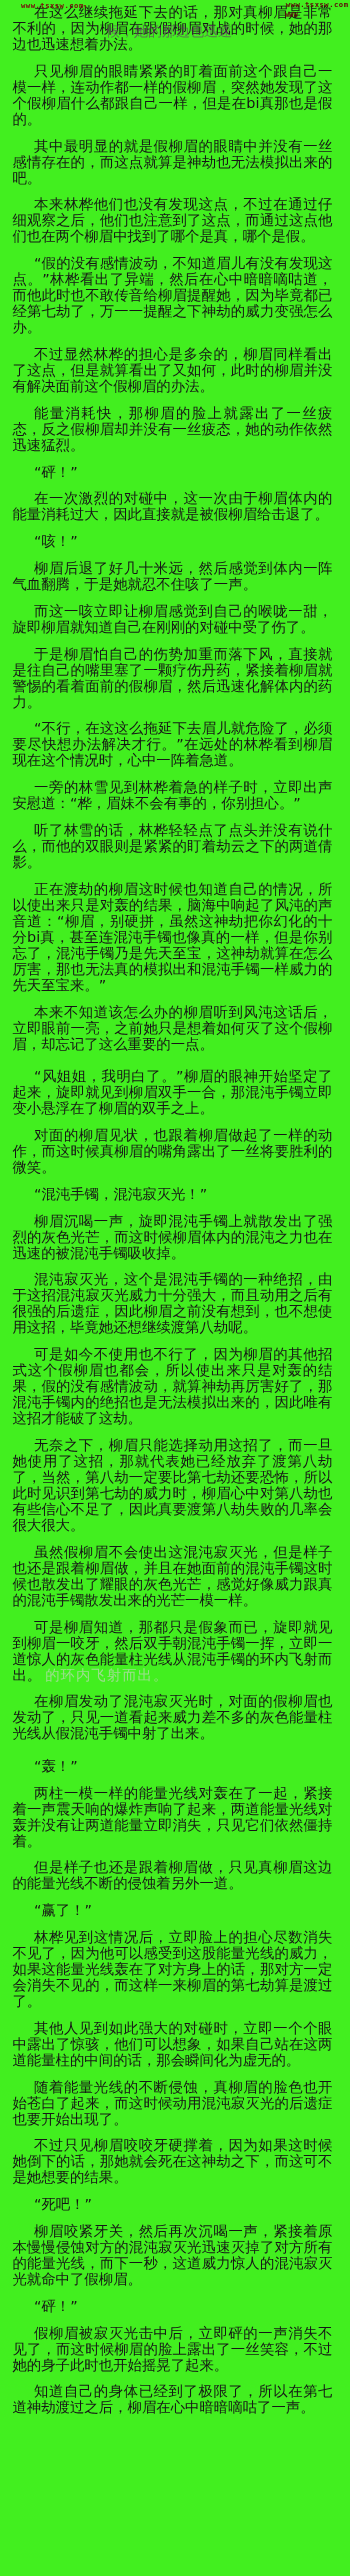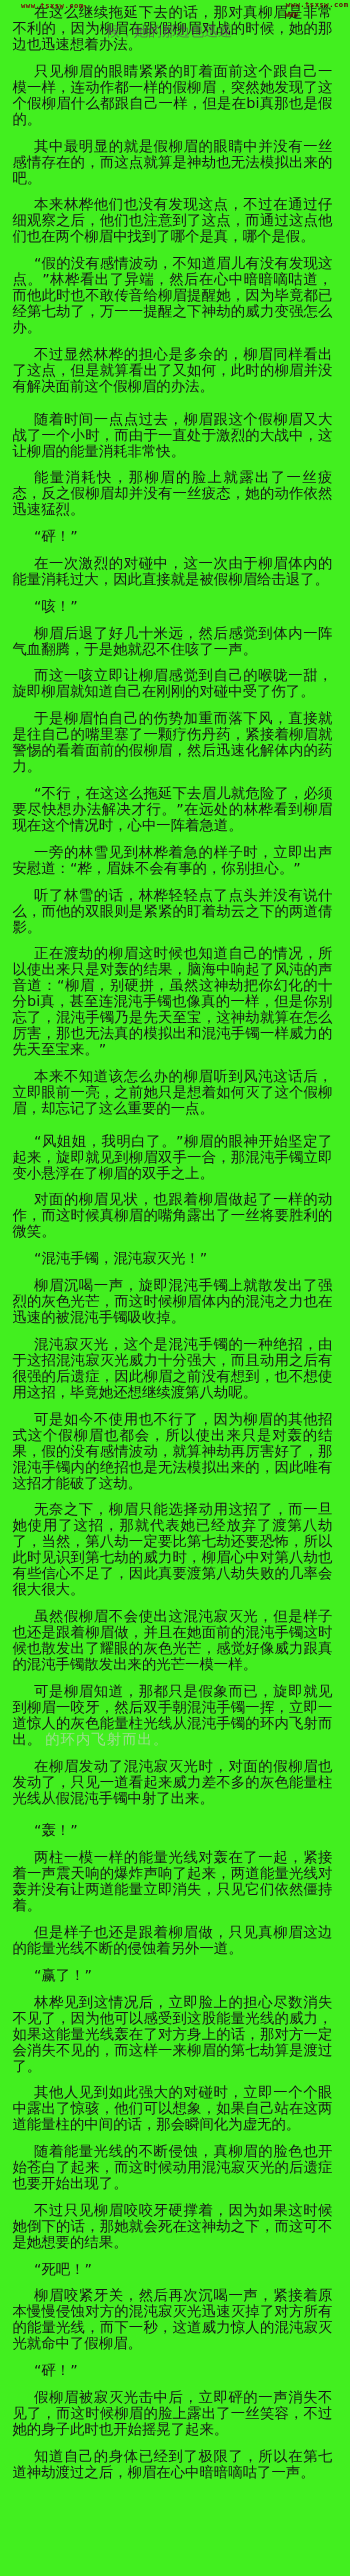--- a/index.html
+++ b/index.html
@@ -80,21 +80,20 @@
 
   <div class="ghost-overlay">候，她的那边也迅速</div>
 
   <div>
       <p class="para"><span>在这么继续拖延下去的话，那对真柳眉是非常不利的，因为柳眉在跟假柳眉对战的时候，她的那边也迅速想着办法。</span></p>
       <p class="para"><span>只见柳眉的眼睛紧紧的盯着面前这个跟自己一模一样，连动作都一样的假柳眉，突然她发现了这个假柳眉什么都跟自己一样，但是在bi真那也是假的。</span></p>
       <p class="para"><span>其中最明显的就是假柳眉的眼睛中并没有一丝感情存在的，而这点就算是神劫也无法模拟出来的吧。</span></p>
       <p class="para"><span>本来林桦他们也没有发现这点，不过在通过仔细观察之后，他们也注意到了这点，而通过这点他们也在两个柳眉中找到了哪个是真，哪个是假。</span></p>
       <p class="para"><span>“假的没有感情波动，不知道眉儿有没有发现这点。”林桦看出了异端，然后在心中暗暗嘀咕道，而他此时也不敢传音给柳眉提醒她，因为毕竟都已经第七劫了，万一一提醒之下神劫的威力变强怎么办。</span></p>
       <p class="para"><span>不过显然林桦的担心是多余的，柳眉同样看出了这点，但是就算看出了又如何，此时的柳眉并没有解决面前这个假柳眉的办法。</span></p>
-      <p class="para gap-before"><span>随着时间一点点过去，柳眉跟这个假柳眉又大战了一个小时，而由于一直处于激烈的大战中，这让柳眉的能量消耗非常快。</span></p>
       <p class="para"><span>能量消耗快，那柳眉的脸上就露出了一丝疲态，反之假柳眉却并没有一丝疲态，她的动作依然迅速猛烈。</span></p>
       <p class="para"><span>“砰！”</span></p>
       <p class="para"><span>在一次激烈的对碰中，这一次由于柳眉体内的能量消耗过大，因此直接就是被假柳眉给击退了。</span></p>
       <p class="para"><span>“咳！”</span></p>
       <p class="para"><span>柳眉后退了好几十米远，然后感觉到体内一阵气血翻腾，于是她就忍不住咳了一声。</span></p>
       <p class="para"><span>而这一咳立即让柳眉感觉到自己的喉咙一甜，旋即柳眉就知道自己在刚刚的对碰中受了伤了。</span></p>
       <p class="para"><span>于是柳眉怕自己的伤势加重而落下风，直接就是往自己的嘴里塞了一颗疗伤丹药，紧接着柳眉就警惕的看着面前的假柳眉，然后迅速化解体内的药力。</span></p>
       <p class="para"><span>“不行，在这这么拖延下去眉儿就危险了，必须要尽快想办法解决才行。”在远处的林桦看到柳眉现在这个情况时，心中一阵着急道。</span></p>
       <p class="para"><span>一旁的林雪见到林桦着急的样子时，立即出声安慰道：“桦，眉妹不会有事的，你别担心。”</span></p>
       <p class="para"><span>听了林雪的话，林桦轻轻点了点头并没有说什么，而他的双眼则是紧紧的盯着劫云之下的两道倩影。</span></p>

